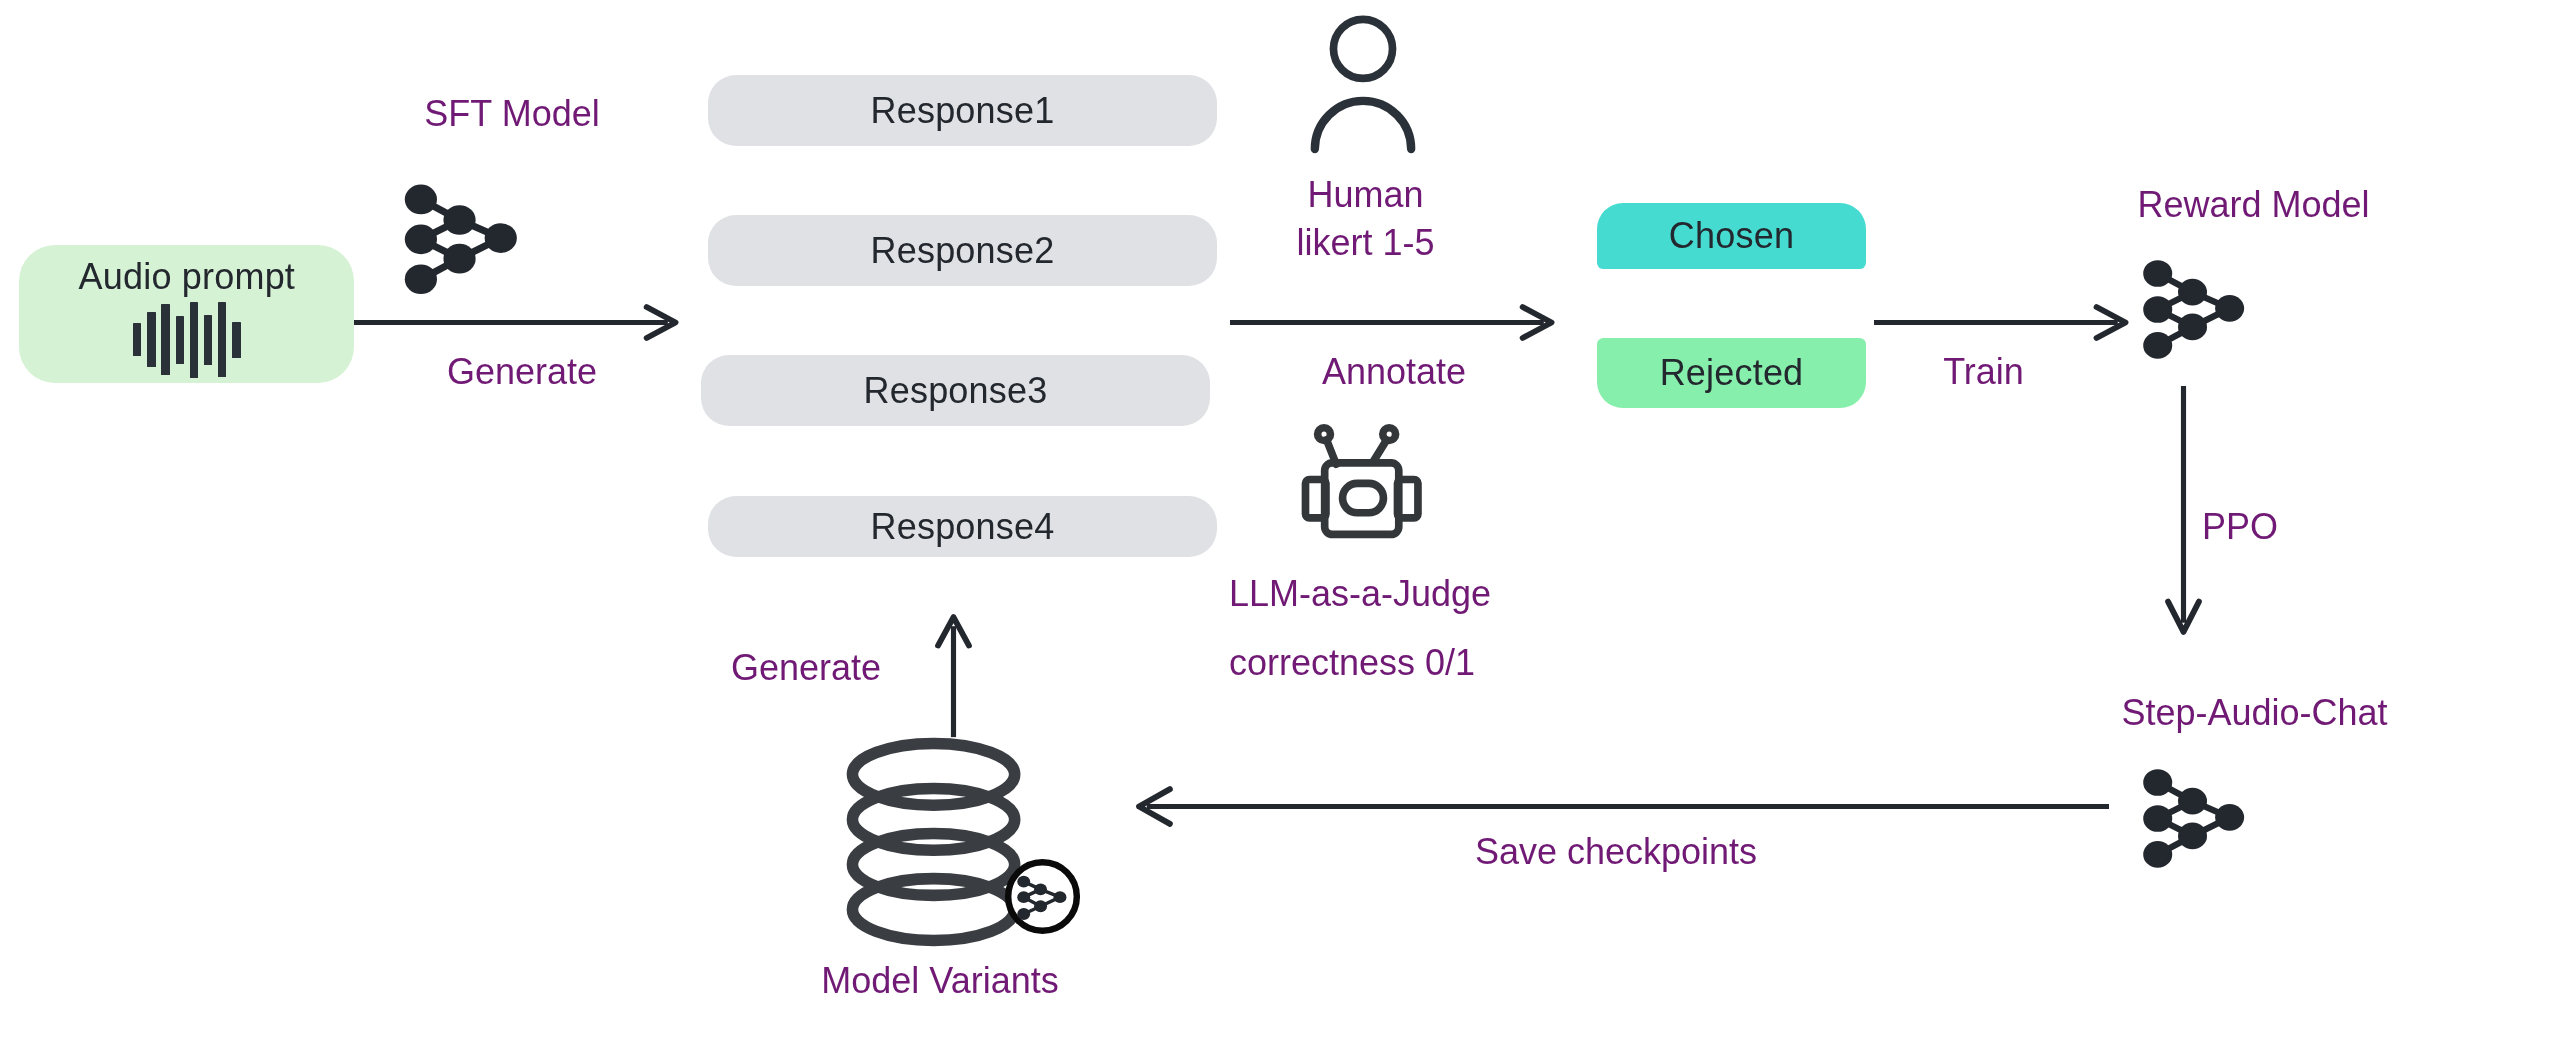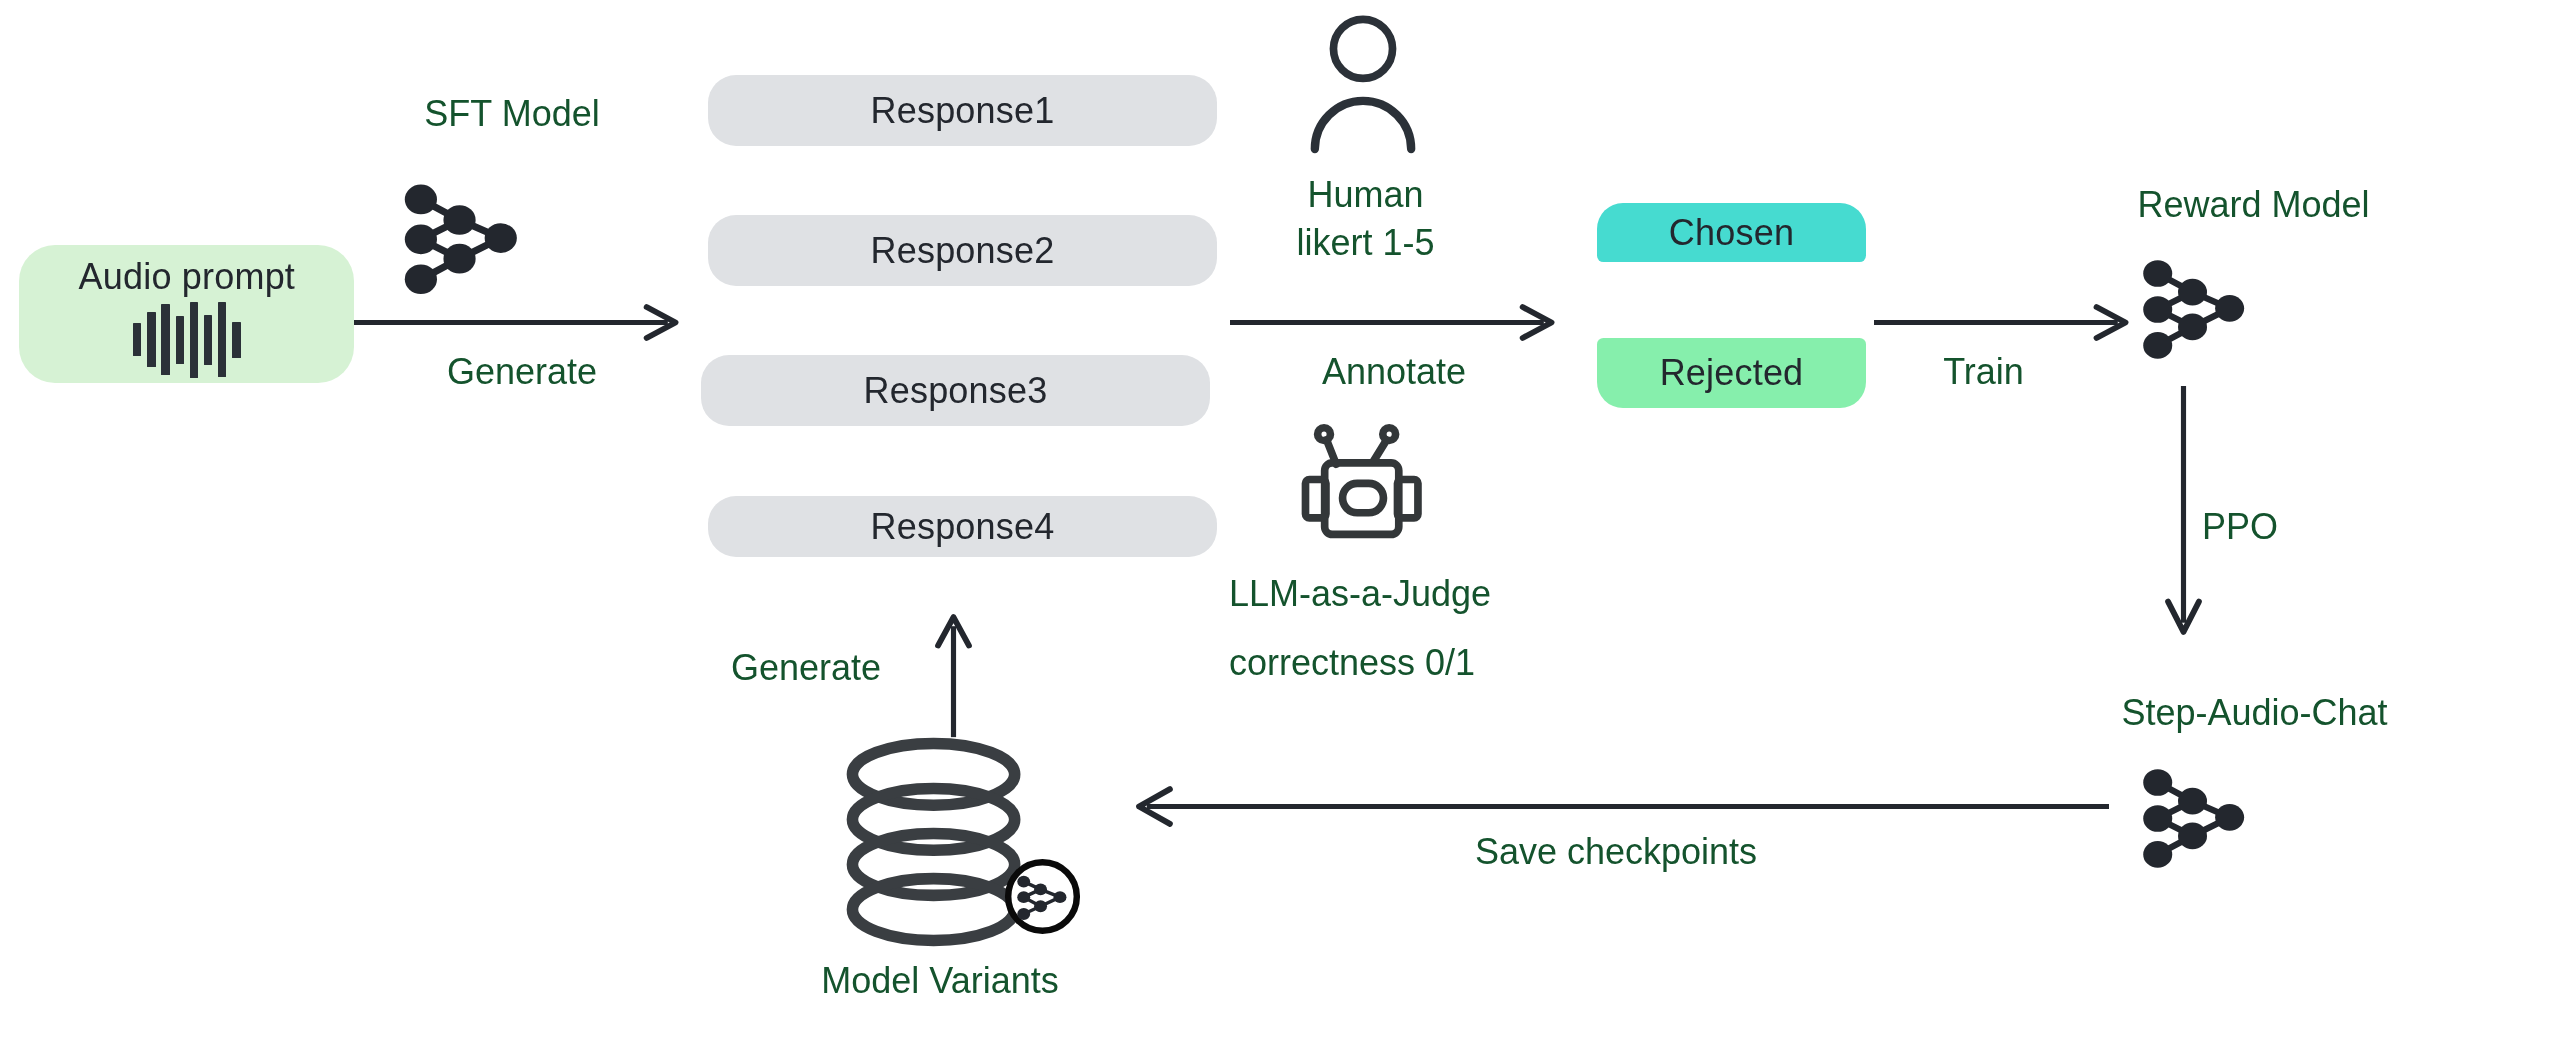--- a/index.html
+++ b/index.html
@@ -48,21 +48,21 @@
     border-radius: 26px 26px 6.4px 6.4px;
   }
   .pill-rejected {
     background: #86efac;
     border-radius: 6.4px 6.4px 26px 26px;
   }
 
   
   .label {
     position: absolute;
-    color: #14532d;
+    color: #701a75;
     font-size: 36px;
     line-height: 1.18;
     white-space: pre;
   }
   .label.center { text-align: center; }
 
   
   .waveform {
     display: flex;
     align-items: center;
@@ -172,21 +172,21 @@
         <rect x="9" y="45" width="16" height="30" rx="3"></rect>
         <rect x="81" y="45" width="16" height="30" rx="3"></rect>
 
         <rect x="38" y="48" width="32" height="23" rx="11.5"></rect>
       </g>
     </svg>
   </div>
   <div class="label" style="left:1229px; top:573px; width:399px;">LLM-as-a-Judge</div>
   <div class="label" style="left:1229px; top:634px; width:399px;margin-top:8px;">correctness 0/1</div>
 
-  <div class="pill pill-chosen" style="left:1597px; top:203px; width:269px; height:59px;">
+  <div class="pill pill-chosen" style="left:1597px; top:203px; width:269px; height:66px;">
     <span>Chosen</span>
   </div>
   <div class="pill pill-rejected" style="left:1597px; top:338px; width:269px; height:70px;">
     <span>Rejected</span>
   </div>
 
   <div class="abs" style="left:1874px; top:303px; width:258px; height:39px;">
     <svg width="258" height="39" viewBox="0 0 400 60">
       <line x1="0" y1="30" x2="378" y2="30" stroke="#23272e" stroke-width="8"></line>
       <polyline points="345,6 390,30 345,54" fill="none" stroke="#23272e" stroke-width="9" stroke-linecap="round" stroke-linejoin="round"></polyline>

